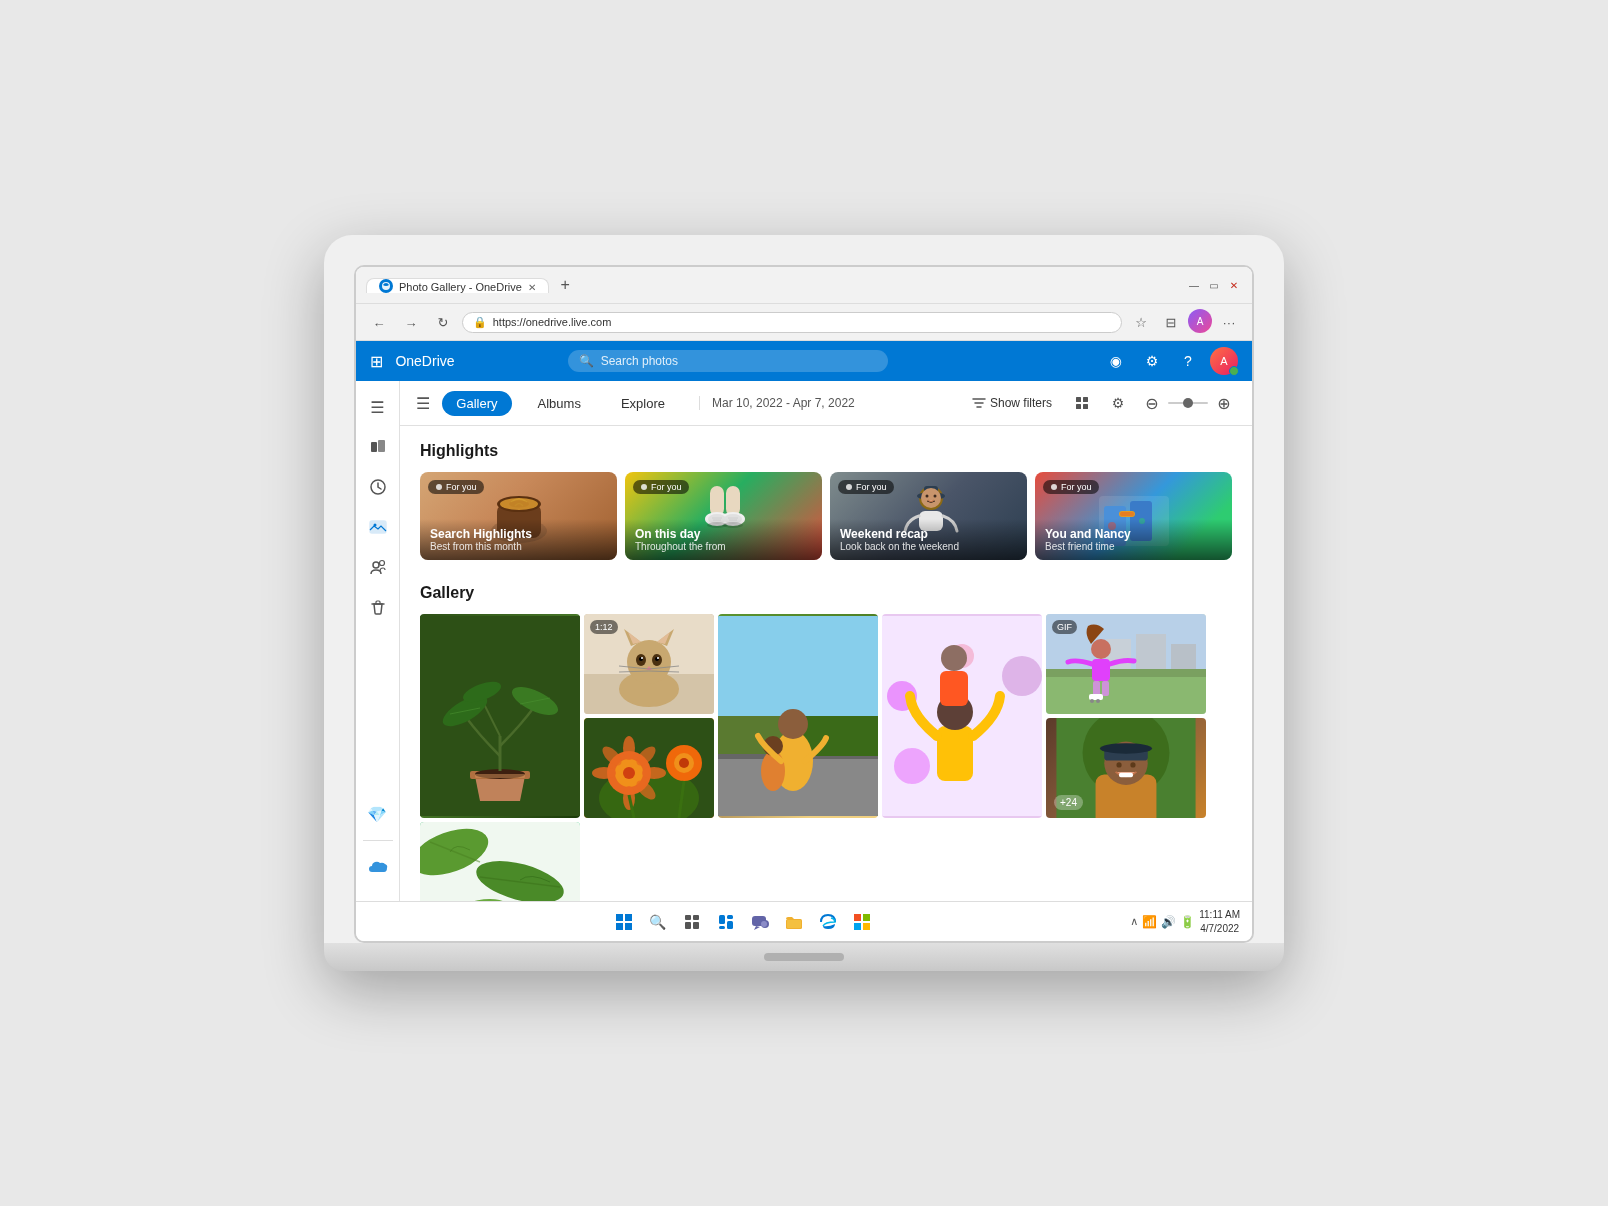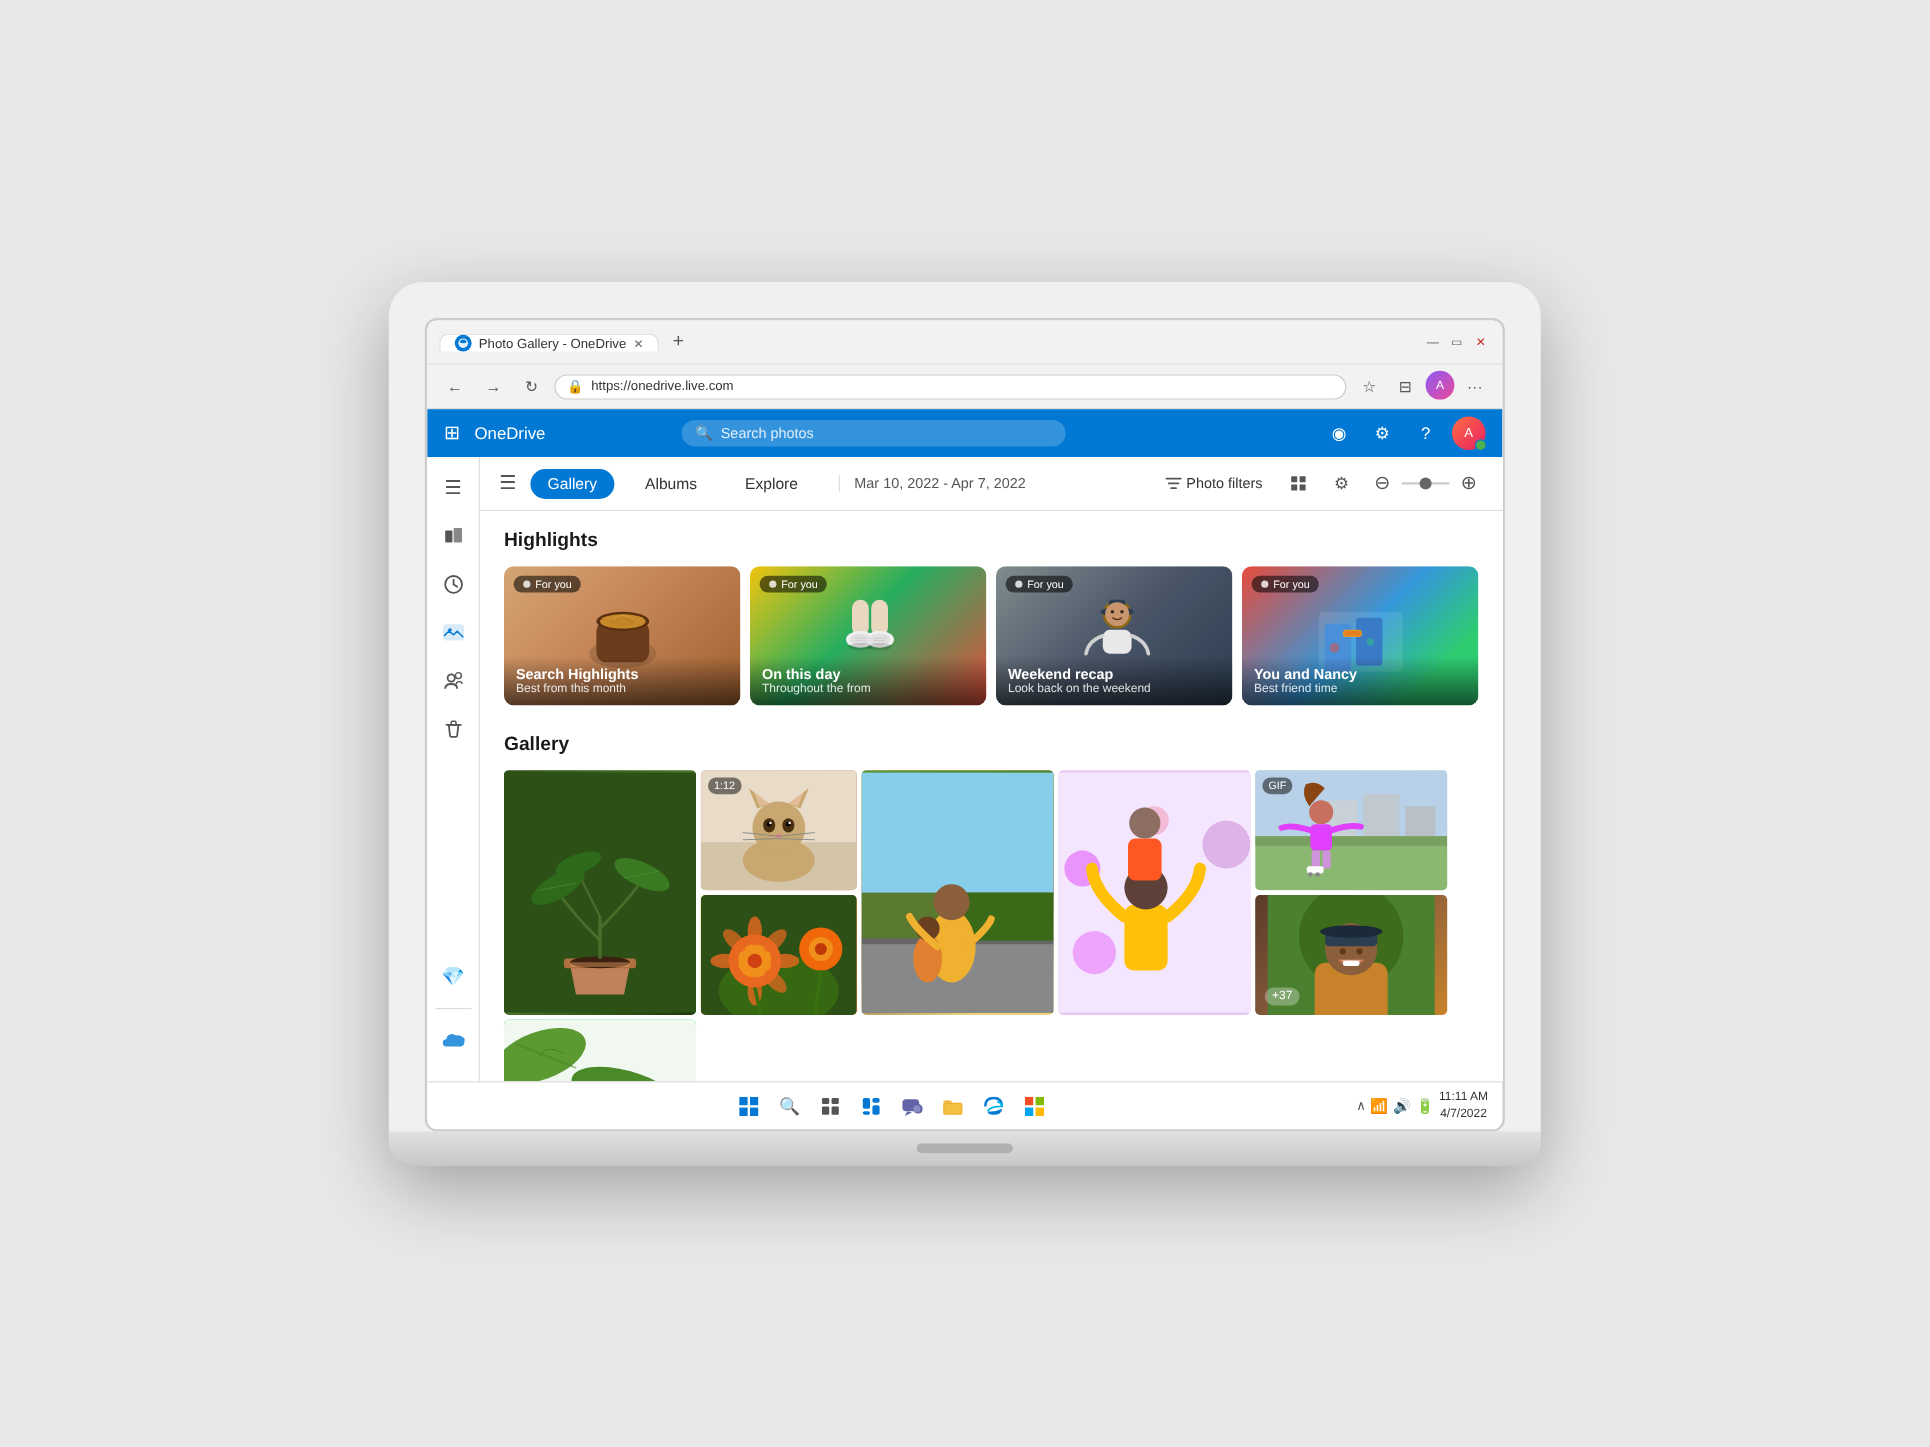--- a/index.html
+++ b/index.html
@@ -446,21 +446,21 @@
       display: grid;
       grid-template-columns: repeat(4, 1fr);
       gap: 8px;
       margin-bottom: 24px;
     }
 
     .highlight-card {
       position: relative;
       border-radius: 8px;
       overflow: hidden;
-      height: 116px;
+      height: 88px;
       cursor: pointer;
     }
 
     .for-you-badge {
       position: absolute;
       top: 8px;
       left: 8px;
       background: rgba(0,0,0,0.55);
       color: white;
       font-size: 9px;
@@ -741,21 +741,21 @@
           <div class="hamburger-btn">☰</div>
           <div class="nav-tab active">Gallery</div>
           <div class="nav-tab">Albums</div>
           <div class="nav-tab">Explore</div>
           <span class="date-range">Mar 10, 2022 - Apr 7, 2022</span>
           <div class="nav-right">
             <div class="show-filters-btn">
               <svg width="14" height="14" viewBox="0 0 14 14">
                 <path d="M1 3 L13 3 M3 7 L11 7 M5 11 L9 11" stroke="#555" stroke-width="1.5" stroke-linecap="round"></path>
               </svg>
-              <span>Photo filters</span>
+              <span>Show filters</span>
             </div>
             <div class="view-btn">
               <svg width="14" height="14" viewBox="0 0 14 14">
                 <rect x="1" y="1" width="5" height="5" rx="0.5" fill="#555"></rect>
                 <rect x="8" y="1" width="5" height="5" rx="0.5" fill="#555"></rect>
                 <rect x="1" y="8" width="5" height="5" rx="0.5" fill="#555"></rect>
                 <rect x="8" y="8" width="5" height="5" rx="0.5" fill="#555"></rect>
               </svg>
             </div>
             <div class="view-btn">⚙</div>
@@ -1066,21 +1066,21 @@
                 <rect x="55" y="35" width="50" height="14" rx="4" fill="#2c3e50"></rect>
                 <ellipse cx="80" cy="35" rx="30" ry="6" fill="#1a2a38"></ellipse>
 
                 <circle cx="72" cy="54" r="3" fill="#5D3A1A"></circle>
                 <circle cx="88" cy="54" r="3" fill="#5D3A1A"></circle>
 
                 <path d="M68 62 Q80 72 92 62" stroke="#C0724A" stroke-width="2" fill="#e8a080"></path>
 
                 <rect x="72" y="63" width="16" height="5" rx="2" fill="white"></rect>
               </svg>
-              <div class="gallery-count-badge" style="background:rgba(255,255,255,0.3); bottom:8px; left:8px; font-size:10px; padding:2px 6px; border-radius:10px; color:white;">+37</div>
+              <div class="gallery-count-badge" style="background:rgba(255,255,255,0.3); bottom:8px; left:8px; font-size:10px; padding:2px 6px; border-radius:10px; color:white;">+24</div>
             </div>
 
             <div class="gallery-item" style="background: linear-gradient(135deg, #27ae60, #2ecc71, #1abc9c);">
               <svg width="100%" height="100%" viewBox="0 0 160 115">
                 <rect width="160" height="115" fill="#f0f8f0"></rect>
 
                 <ellipse cx="30" cy="30" rx="40" ry="20" fill="#5a9a30" transform="rotate(-20 30 30)"></ellipse>
                 <path d="M10 20 L60 40" stroke="#4a8020" stroke-width="1.5" opacity="0.5"></path>
 
                 <ellipse cx="100" cy="60" rx="45" ry="18" fill="#4a8a28" transform="rotate(15 100 60)"></ellipse>

